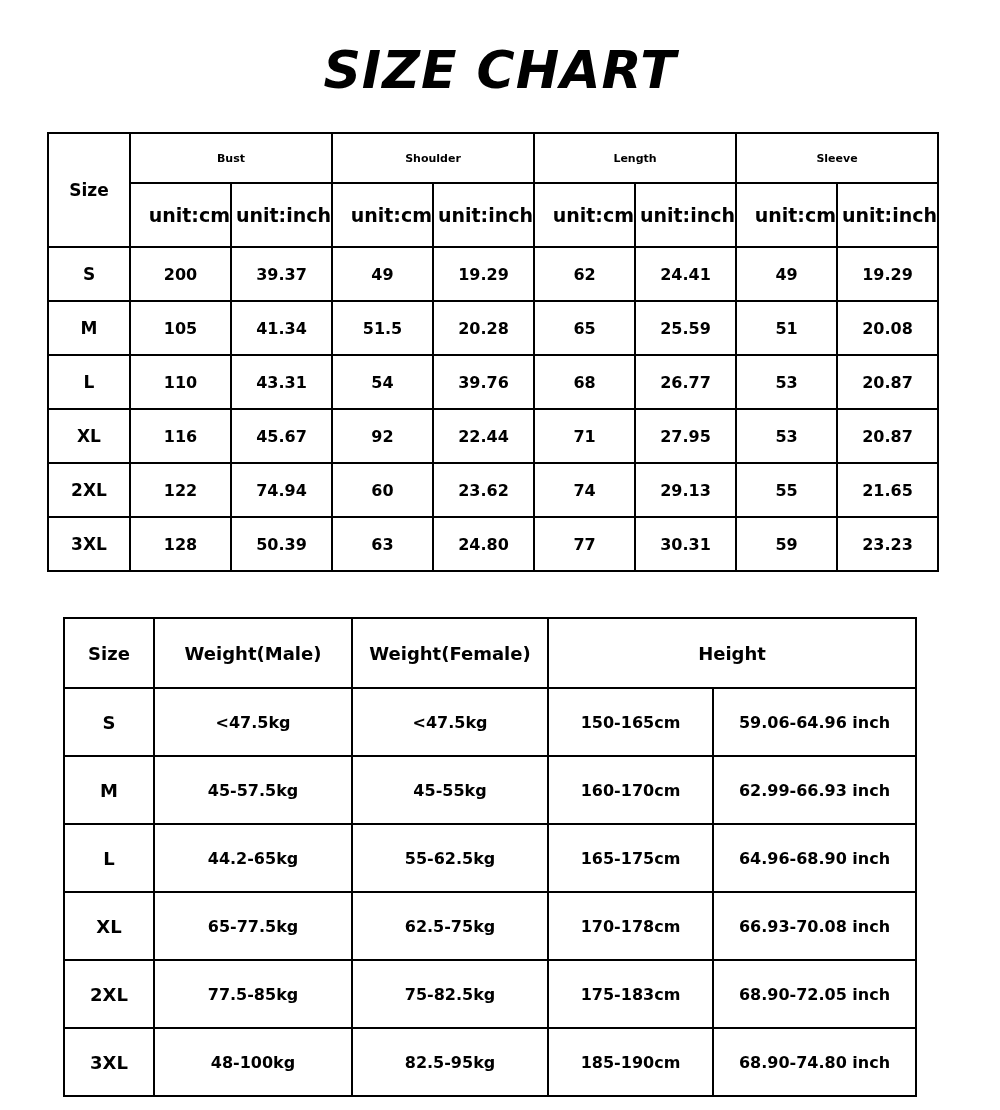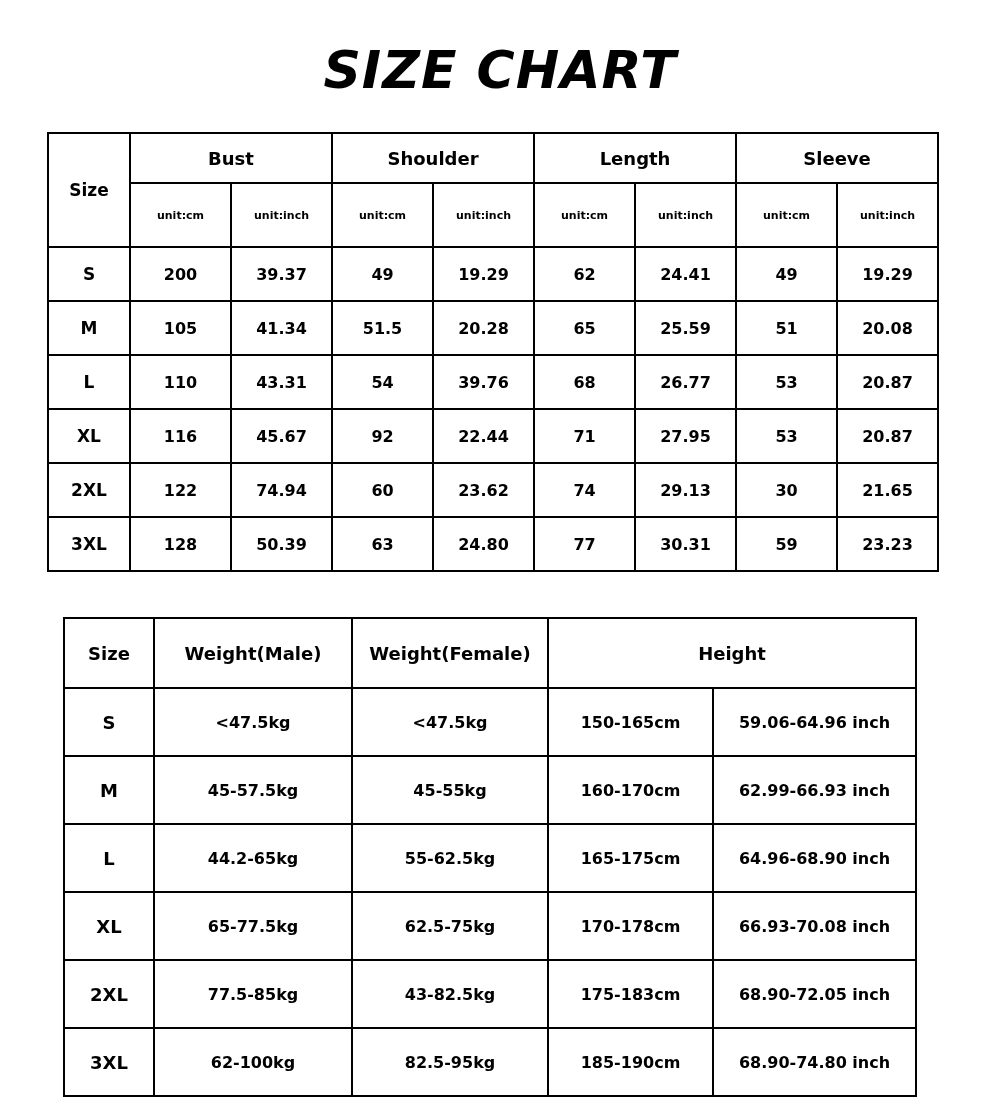--- a/index.html
+++ b/index.html
@@ -45,26 +45,27 @@
   .t1 td, .t1 th {
     border: 2px solid #000;
     text-align: center;
     vertical-align: middle;
     font-weight: bold;
     font-size: 16px;
     height: 52px;
     padding: 0;
   }
   .t1 .grp {
-    font-size: 18px;
+    font-size: 11px;
     height: 48px;
   }
   .t1 .unit {
-    font-size: 11px;
+    font-size: 19px;
     height: 62px;
+    text-align: right;
   }
   .t1 .sizecell {
     font-size: 17px;
   }
   .t1 .sizehdr {
     font-size: 17px;
   }
 
   
   .table-wrap-2 {
@@ -175,21 +176,21 @@
           <td>20.87</td>
         </tr>
         <tr>
           <td class="sizecell">2XL</td>
           <td>122</td>
           <td>74.94</td>
           <td>60</td>
           <td>23.62</td>
           <td>74</td>
           <td>29.13</td>
-          <td>30</td>
+          <td>55</td>
           <td>21.65</td>
         </tr>
         <tr>
           <td class="sizecell">3XL</td>
           <td>128</td>
           <td>50.39</td>
           <td>63</td>
           <td>24.80</td>
           <td>77</td>
           <td>30.31</td>
@@ -242,27 +243,27 @@
         <tr>
           <td class="sizecell">XL</td>
           <td>65-77.5kg</td>
           <td>62.5-75kg</td>
           <td>170-178cm</td>
           <td>66.93-70.08 inch</td>
         </tr>
         <tr>
           <td class="sizecell">2XL</td>
           <td>77.5-85kg</td>
-          <td>43-82.5kg</td>
+          <td>75-82.5kg</td>
           <td>175-183cm</td>
           <td>68.90-72.05 inch</td>
         </tr>
         <tr>
           <td class="sizecell">3XL</td>
-          <td>62-100kg</td>
+          <td>48-100kg</td>
           <td>82.5-95kg</td>
           <td>185-190cm</td>
           <td>68.90-74.80 inch</td>
         </tr>
       </tbody>
     </table>
   </div>
 
 </div>
 

